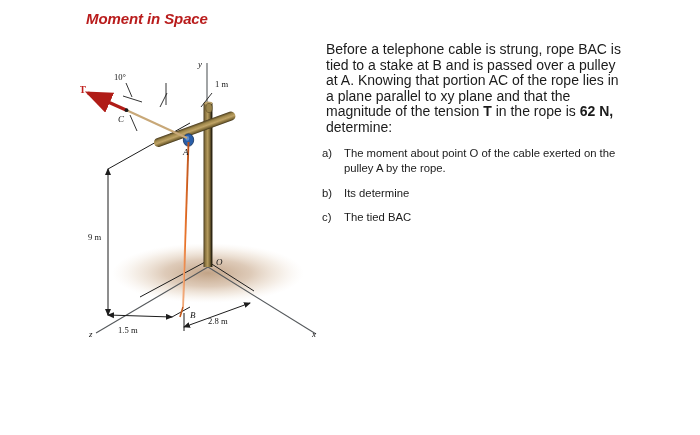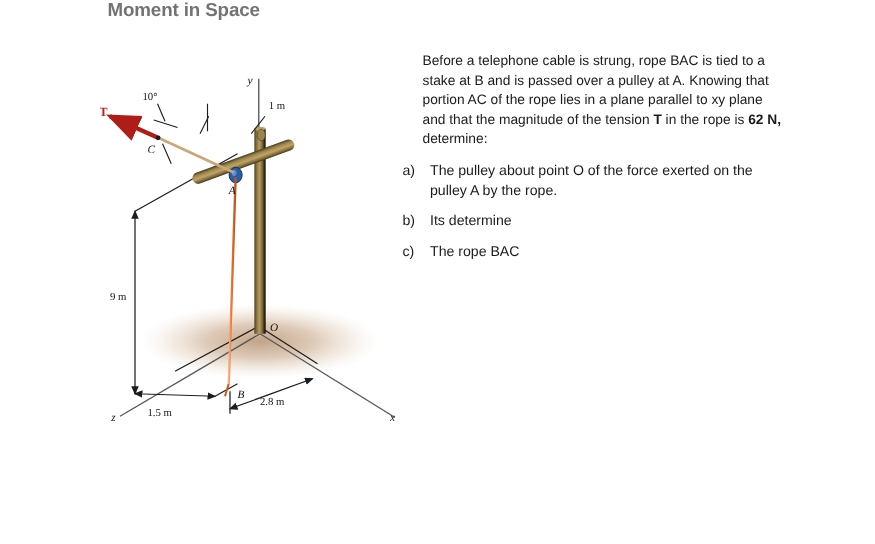--- a/index.html
+++ b/index.html
@@ -6,42 +6,43 @@
   body{
     width:700px;height:435px;
     background:#ffffff;
     font-family:"Liberation Sans", sans-serif;
     color:#1a1a1a;
     overflow:hidden;
     position:relative;
   }
   #page-title{
     position:absolute;
-    left:86px; top:0;
+    left:86px; top:10px;
     font-size:15px;
     font-weight:bold;
     letter-spacing:-0.1px;
-    color:#737373;
+    color:#b91c1c;
+    font-style:italic;
   }
   #figure-panel{
     position:absolute;
     left:80px; top:45px;
     width:240px; height:305px;
   }
   #figure-svg{display:block;}
   #text-panel{
     position:absolute;
     left:322px; top:42px;
     width:305px;
   }
   #problem-statement{
-    font-size:11px;
+    font-size:14px;
     line-height:15.6px;
     color:#1b1b1b;
-    margin:0 0 10px 16px;
+    margin:0 0 10px 4px;
     text-align:left;
   }
   #problem-statement b{font-weight:bold;}
   .q-list{
     list-style:none;
     margin:0; padding:0;
   }
   .q-item{
     display:flex;
     font-size:11.3px;
@@ -210,24 +211,24 @@
     <text class="fig-dim" x="128" y="279">2.8 m</text>
   </svg>
 </div>
 
 <div id="text-panel">
   <p id="problem-statement"><span>Before a telephone cable is strung, rope BAC is tied to a stake at B and is passed over a pulley at A. Knowing that portion AC of the rope lies in a plane parallel to xy plane and that the magnitude of the tension </span><b>T</b><span> in the rope is </span><b>62 N,</b><span> determine:</span></p>
 
   <ul class="q-list">
     <li class="q-item">
       <span class="q-marker">a)</span>
-      <span class="q-text">The pulley about point O of the force exerted on the pulley A by the rope.</span>
+      <span class="q-text">The moment about point O of the cable exerted on the pulley A by the rope.</span>
     </li>
     <li class="q-item">
       <span class="q-marker">b)</span>
       <span class="q-text">Its determine</span>
     </li>
     <li class="q-item">
       <span class="q-marker">c)</span>
-      <span class="q-text">The rope BAC</span>
+      <span class="q-text">The tied BAC</span>
     </li>
   </ul>
 </div>
 
 </body></html>

